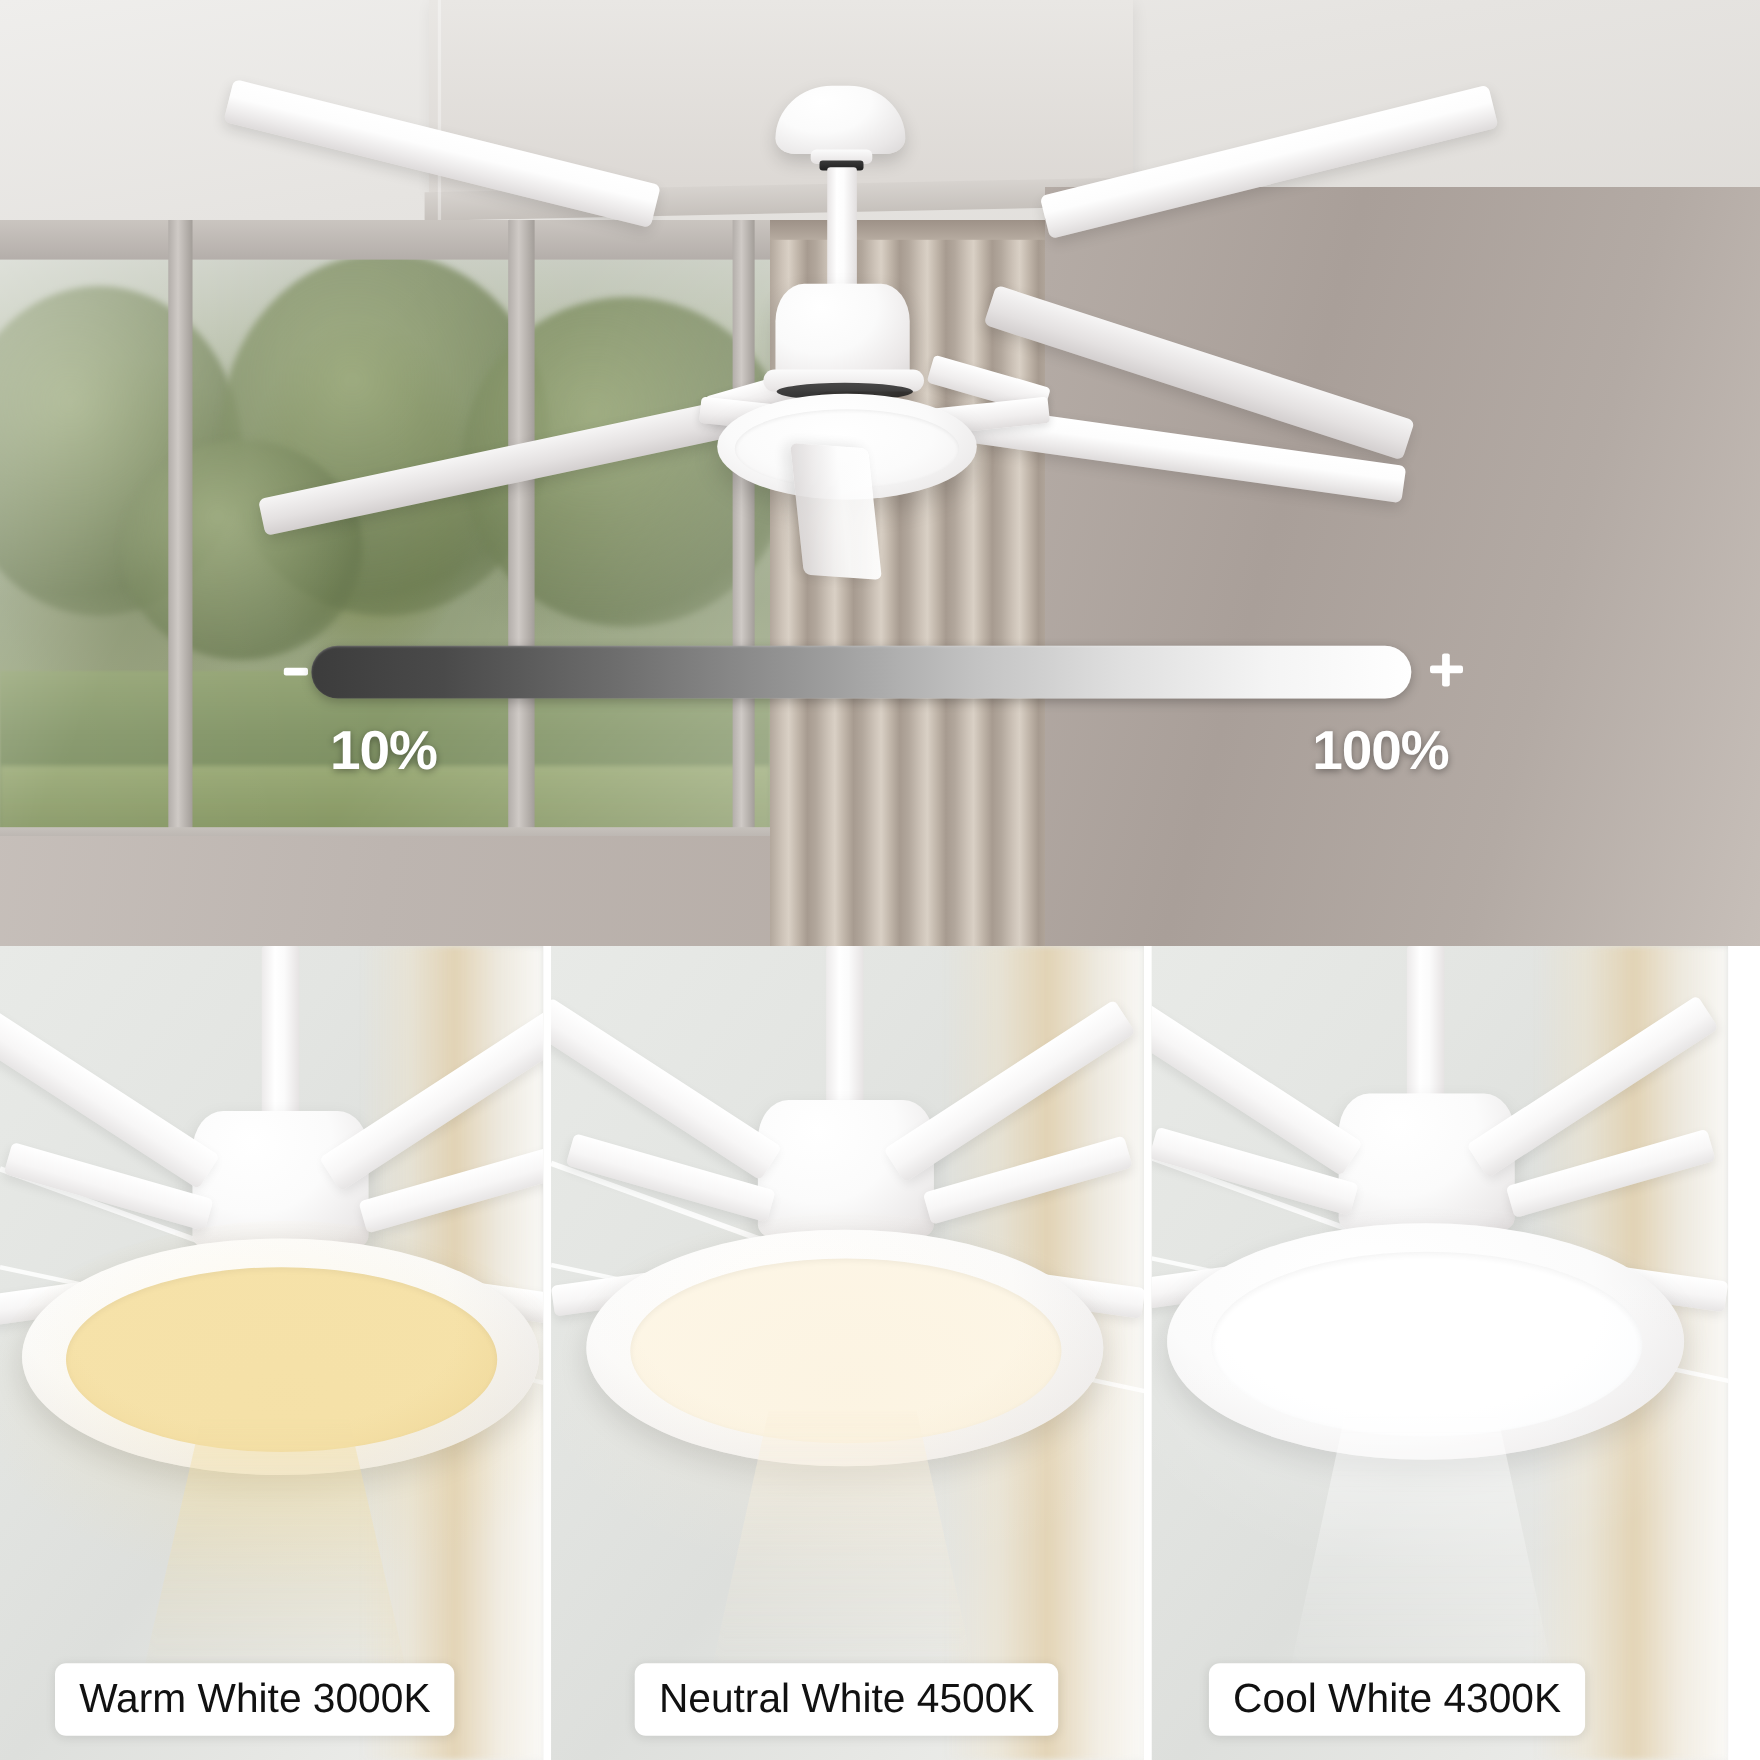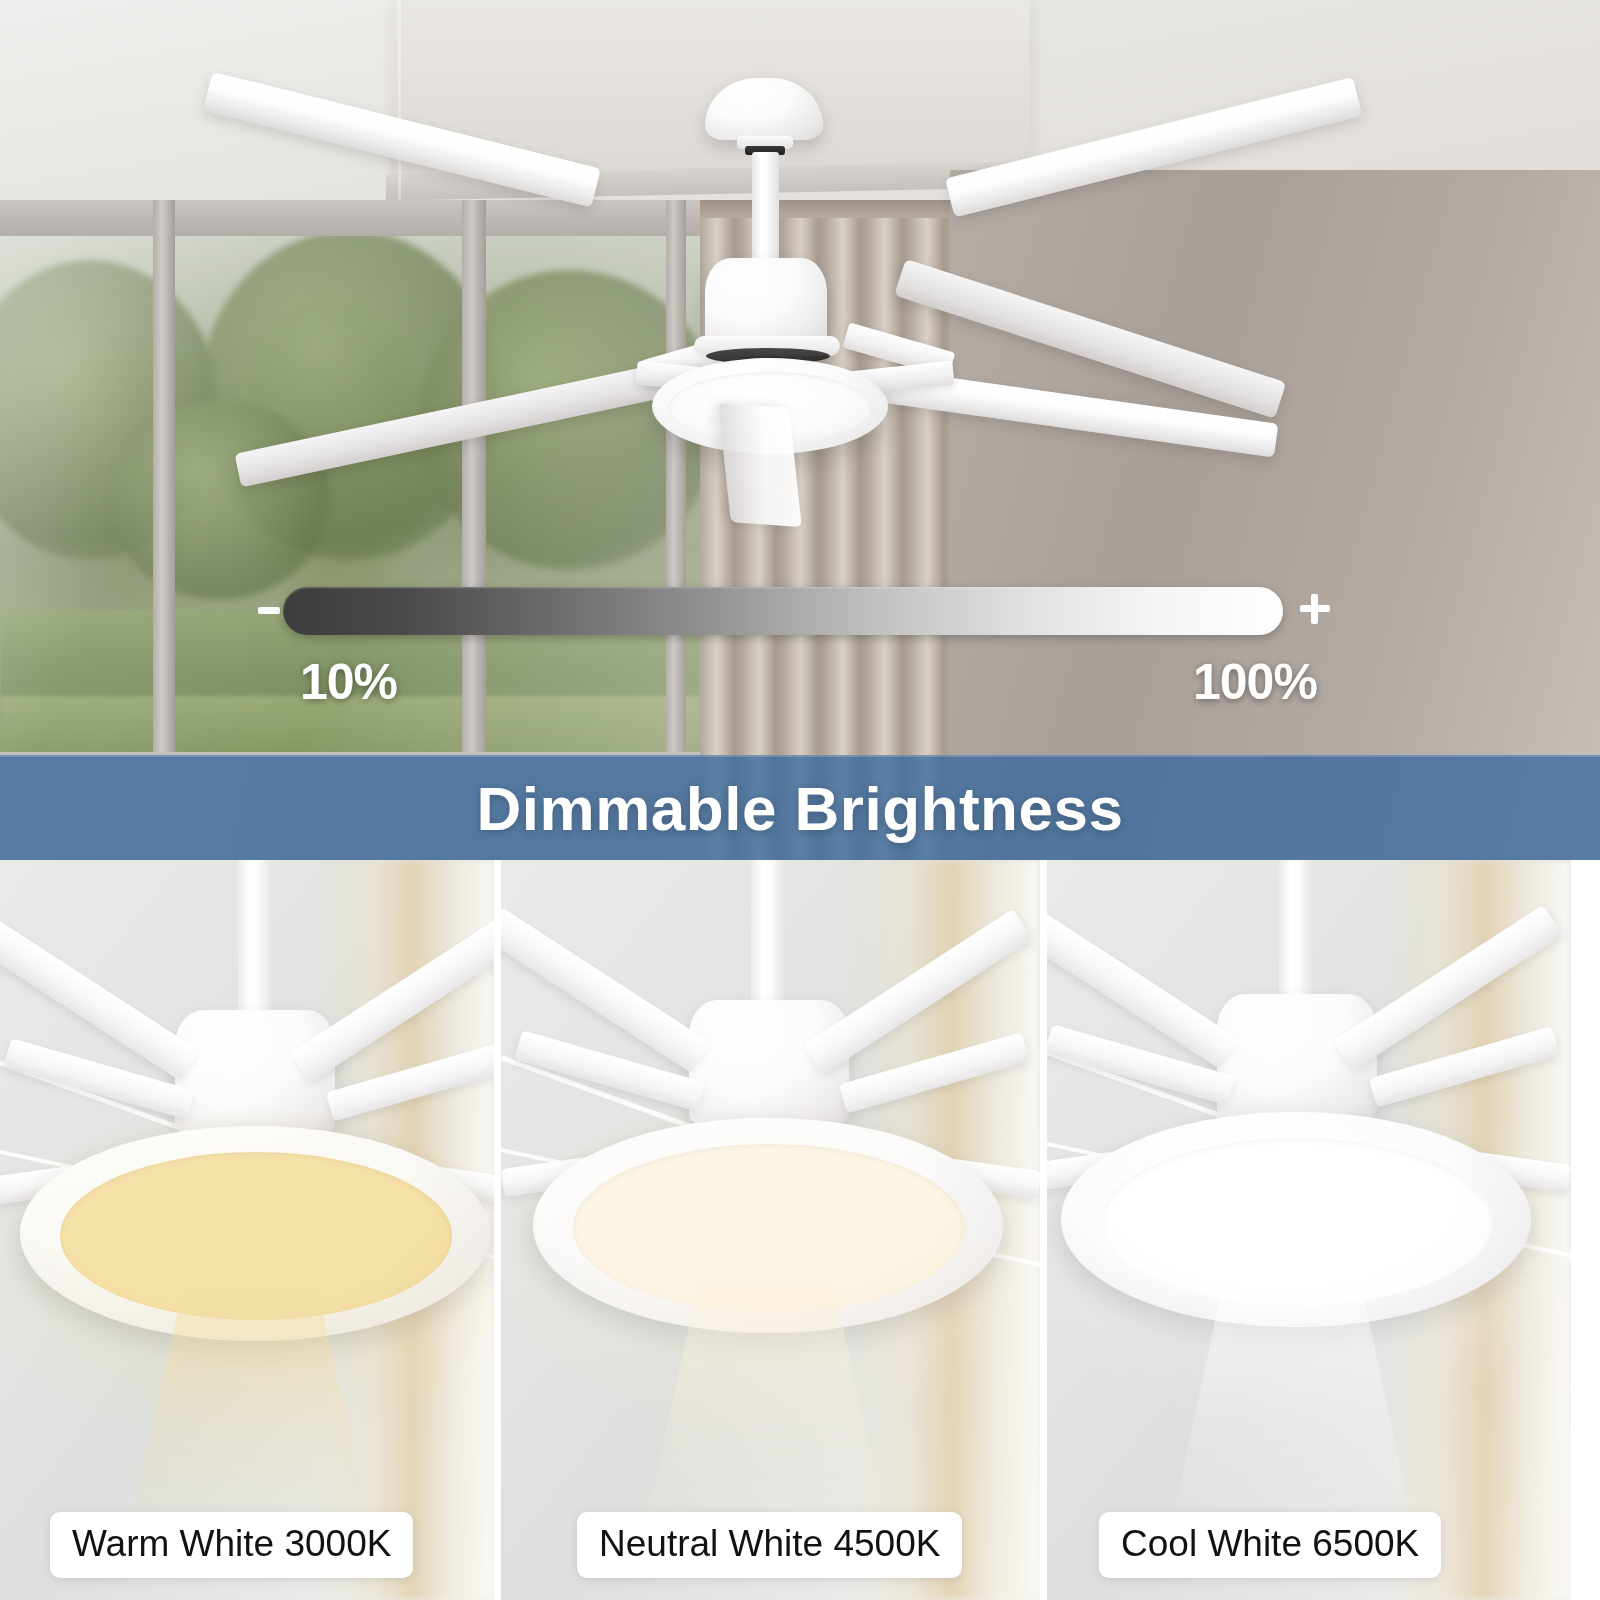--- a/index.html
+++ b/index.html
@@ -316,23 +316,20 @@
     </div>
 
     <div class="dim-wrap">
       <div class="minus-sign"></div>
       <div class="dim-track" style="background: linear-gradient(90deg, rgb(60, 60, 60) 0%, rgb(74, 74, 74) 12%, rgb(110, 110, 110) 28%, rgb(152, 152, 152) 45%, rgb(194, 194, 194) 60%, rgb(224, 224, 224) 74%, rgb(244, 244, 244) 87%, rgb(255, 255, 255) 100%);"></div>
       <div class="plus-sign"></div>
       <div class="pct pct-left">10%</div>
       <div class="pct pct-right">100%</div>
     </div>
 
-    <div class="banner" style="background: rgba(59, 106, 157, 0.8);">
-      <div class="banner-text" style="color: rgb(255, 255, 255);">Dimmable Brightness</div>
-    </div>
   </div>
 
   <div class="panels">
 
     <div class="panel p1">
       <div class="room-bg"></div>
       <div class="warm-wall"></div>
       <div class="corner-line" style="left:0;top:200px;width:300px;height:5px;transform:rotate(20deg);transform-origin:0 50%;"></div>
       <div class="corner-line" style="left:0;top:290px;width:560px;height:4px;transform:rotate(12deg);transform-origin:0 50%;"></div>
 
@@ -392,16 +389,16 @@
       <div class="b-blade" style="left:-6px;top:216px;width:190px;height:30px;transform:rotate(16deg);transform-origin:100% 50%;"></div>
       <div class="b-blade" style="left:326px;top:218px;width:190px;height:30px;transform:rotate(-16deg);transform-origin:0% 50%;"></div>
       <div class="b-blade" style="left:-16px;top:278px;width:180px;height:28px;transform:rotate(-8deg);transform-origin:100% 50%;"></div>
       <div class="b-blade" style="left:344px;top:280px;width:180px;height:28px;transform:rotate(8deg);transform-origin:0% 50%;"></div>
 
       <div class="b-housing" style="left:14px;top:252px;width:470px;height:215px;"></div>
       <div class="b-lens" style="left: 54px; top: 278px; width: 392px; height: 168px; background: radial-gradient(at 46% 34%, rgb(255, 255, 255) 0%, rgb(255, 255, 255) 58%, rgb(247, 249, 251) 100%);"></div>
       <div class="glow" style="left: -30px; top: 236px; width: 560px; height: 330px; background: radial-gradient(at 50% 48%, rgba(255, 255, 255, 0.4) 0%, rgba(255, 255, 255, 0.133) 45%, rgba(255, 255, 255, 0) 72%);"></div>
       <div class="shaft" style="left: 125px; top: 416px; width: 240px; height: 246px; background: linear-gradient(rgba(255, 255, 255, 0.94), rgba(255, 255, 255, 0.08)); clip-path: polygon(22% 0px, 78% 0px, 100% 100%, 0% 100%);"></div>
 
-      <div class="chip" style="left:52px;">Cool White 6500K</div>
+      <div class="chip" style="left:52px;">Cool White 4300K</div>
     </div>
   </div>
 </div>
 
 </body></html>

